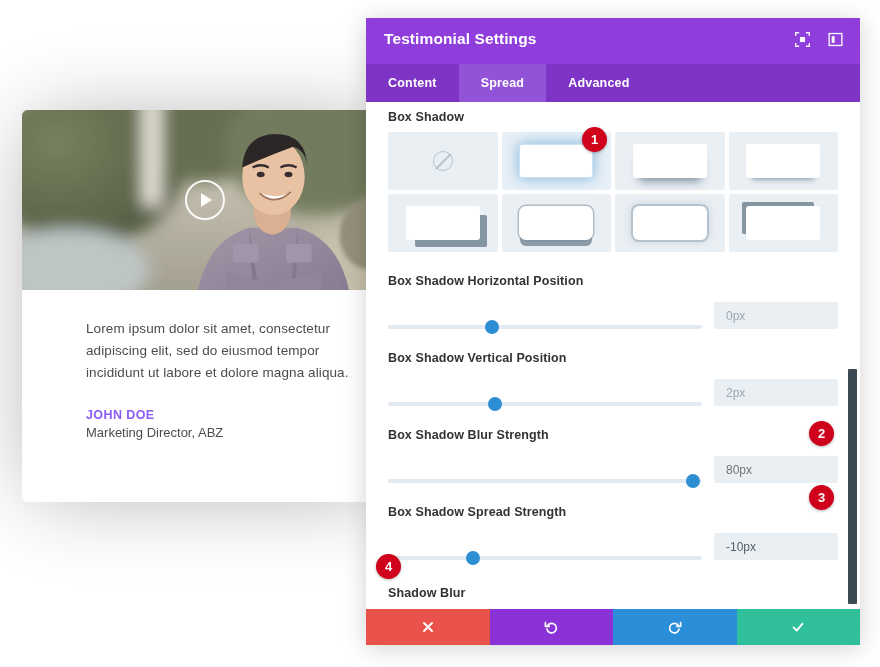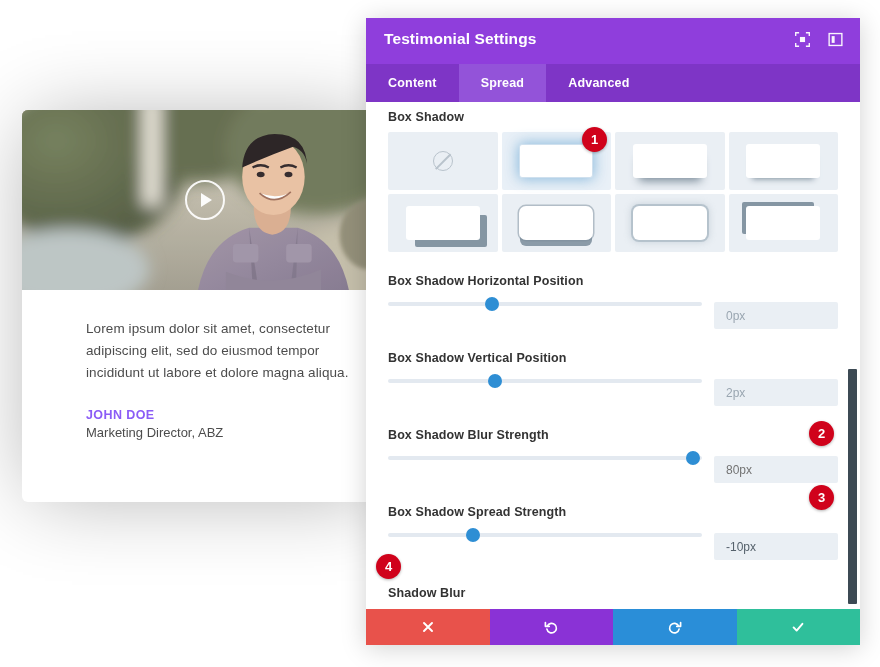--- a/index.html
+++ b/index.html
@@ -125,21 +125,21 @@
   .p1 { box-shadow: 0 0 14px 1px rgba(120,175,215,.85); border:1px solid #cfe0ee; }
   .p3 { box-shadow: 0 9px 10px -6px rgba(110,128,142,.9); }
   .p4 { box-shadow: 8px 8px 0 -1px rgba(122,140,154,.9); }
   .p5 { border-radius: 7px; box-shadow: 0 7px 0 -1px rgba(122,140,154,.85), 0 0 0 1.5px rgba(122,140,154,.5); }
   .p6 { border-radius: 6px; box-shadow: 0 0 0 2px rgba(160,176,189,.6), 0 0 7px 2px rgba(160,176,189,.45); }
   .p7 { box-shadow: -5px -5px 0 -1px rgba(122,140,154,.9); }
 
   
   .field { margin-top: 22px; }
   .slider-row {
-    display: flex; align-items: flex-start; gap: 12px; margin-top: 14px;
+    display: flex; align-items: flex-end; gap: 12px; margin-top: 14px;
   }
   .track {
     position: relative; flex: 1 1 auto; height: 4px;
     background: #e3e9f0; border-radius: 2px;
   }
   .knob {
     position: absolute; top: 50%; transform: translate(-50%,-50%);
     width: 14px; height: 14px; border-radius: 50%;
     background: #2e8ed4; cursor: pointer;
   }

